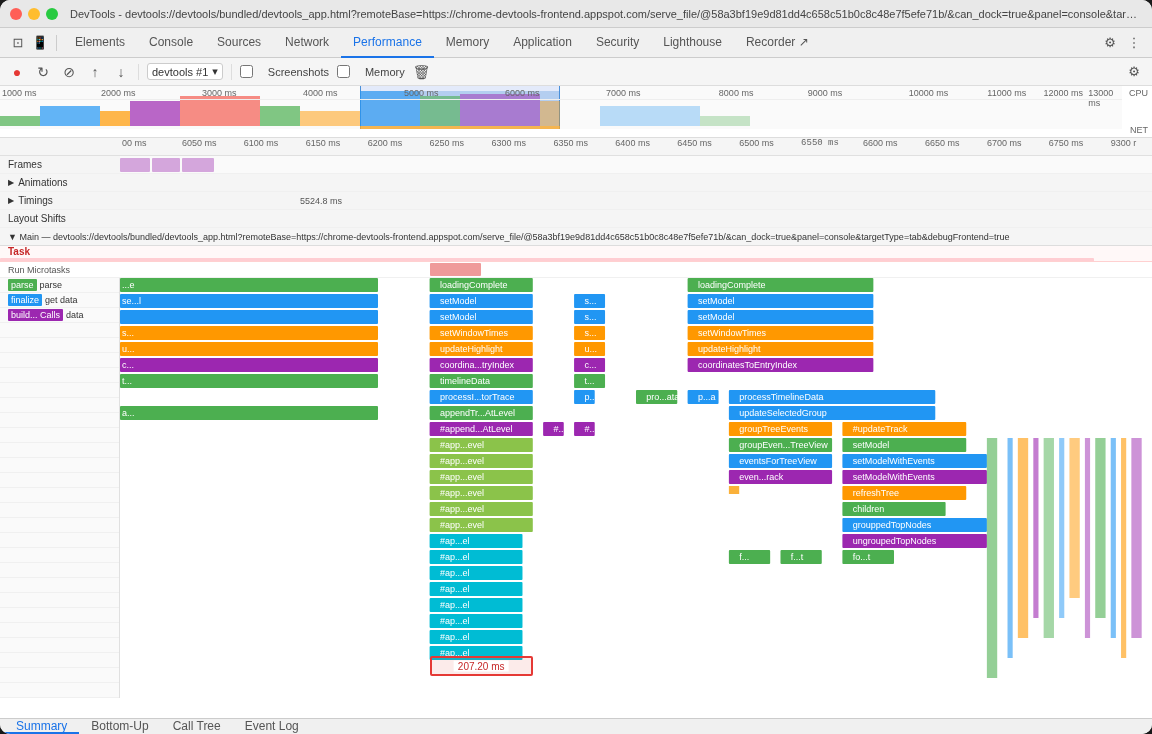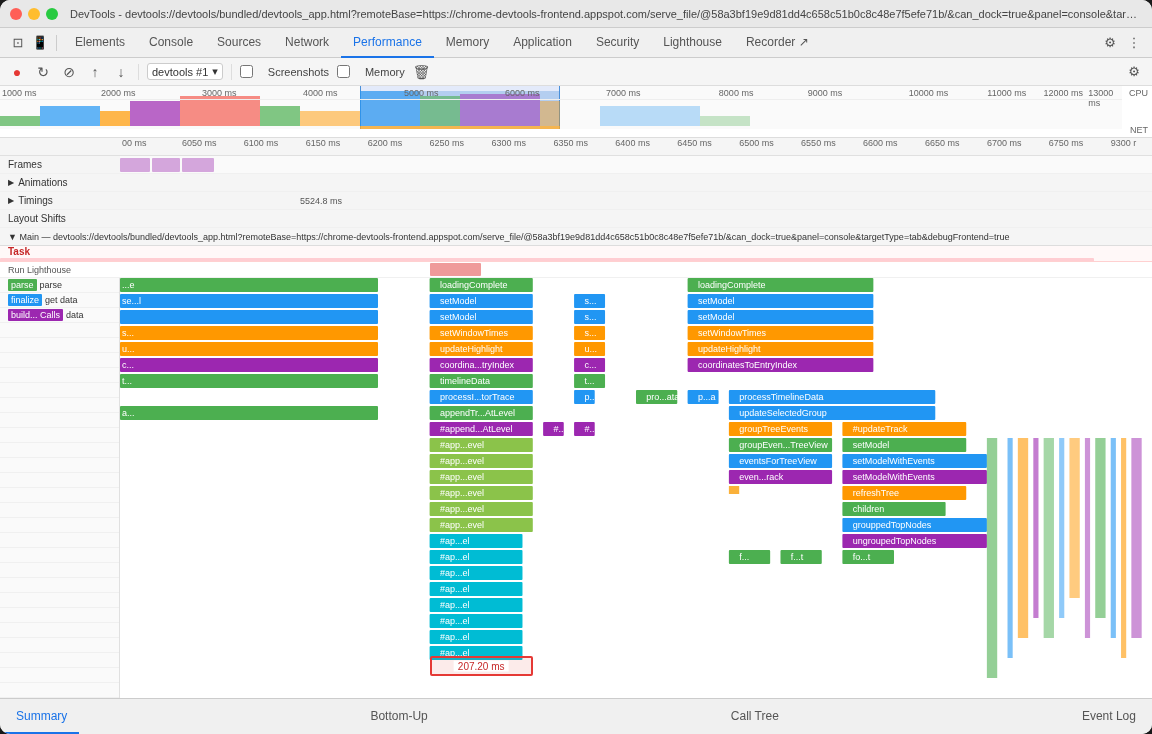--- a/index.html
+++ b/index.html
@@ -262,28 +262,27 @@
     
     .flame-chart {
       flex: 1;
       background: #fff;
       position: relative;
       overflow: hidden;
     }
 
     
     .bottom-tabs {
-      height: 36px;
+      height: 16px;
       background: #f0f0f0;
       border-top: 1px solid #ccc;
       display: flex;
       align-items: stretch;
       padding: 0 4px;
       flex-shrink: 0;
-      justify-content: space-between;
     }
 
     .bottom-tab {
       padding: 0 12px;
       display: flex;
       align-items: center;
       font-size: 12px;
       color: #555;
       cursor: pointer;
       border-bottom: 2px solid transparent;
@@ -445,21 +444,21 @@
         <span class="sub-marker" style="left:6%;">6050 ms</span>
         <span class="sub-marker" style="left:12%;">6100 ms</span>
         <span class="sub-marker" style="left:18%;">6150 ms</span>
         <span class="sub-marker" style="left:24%;">6200 ms</span>
         <span class="sub-marker" style="left:30%;">6250 ms</span>
         <span class="sub-marker" style="left:36%;">6300 ms</span>
         <span class="sub-marker" style="left:42%;">6350 ms</span>
         <span class="sub-marker" style="left:48%;">6400 ms</span>
         <span class="sub-marker" style="left:54%;">6450 ms</span>
         <span class="sub-marker" style="left:60%;">6500 ms</span>
-        <span class="sub-marker" style="left:66%;">6550 ms</span>
+        <span class="sub-marker" style="left:66%;font-family:Liberation Mono, monospace;">6550 ms</span>
         <span class="sub-marker" style="left:72%;">6600 ms</span>
         <span class="sub-marker" style="left:78%;">6650 ms</span>
         <span class="sub-marker" style="left:84%;">6700 ms</span>
         <span class="sub-marker" style="left:90%;">6750 ms</span>
         <span class="sub-marker" style="left:96%;">9300 r</span>
       </div>
     </div>
 
     <div class="track-row">
       <div class="track-label">
@@ -508,21 +507,21 @@
     <div class="flame-chart">
 
       <div style="display:flex; height:16px; border-bottom:1px solid #ffd0d0; background:#fff8f8; flex-shrink:0;flex-direction:column;">
         <div style="width:120px; flex-shrink:0; padding-left:8px; font-size:10px; font-weight:bold; color:#c62828; display:flex; align-items:center;">Task</div>
         <div style="flex:1; position:relative; overflow:hidden;">
           <div style="position:absolute; left:0; top:1px; width:95%; height:13px; background:#ffcdd2; border-radius:1px;"></div>
         </div>
       </div>
 
       <div style="display:flex; height:16px; border-bottom:1px solid #f0f0f0; background:#fff;">
-        <div style="width:120px; flex-shrink:0; padding-left:8px; font-size:9px; color:#555; display:flex; align-items:center;">Run Lighthouse</div>
+        <div style="width:120px; flex-shrink:0; padding-left:8px; font-size:9px; color:#555; display:flex; align-items:center;">Run Microtasks</div>
         <div style="flex:1; position:relative; overflow:hidden;">
           <div style="position:absolute; left:30%; top:1px; width:5%; height:13px; background:#ef9a9a; border-radius:1px;"></div>
         </div>
       </div>
 
       <div style="flex:1; overflow:hidden; position:relative; display:flex;">
 
         <div style="width:120px; flex-shrink:0; overflow:hidden; border-right:1px solid #e0e0e0; background:#fafafa;">
 
           <div style="height:15px; display:flex; align-items:center; padding-left:8px; border-bottom:1px solid #f0f0f0;">

